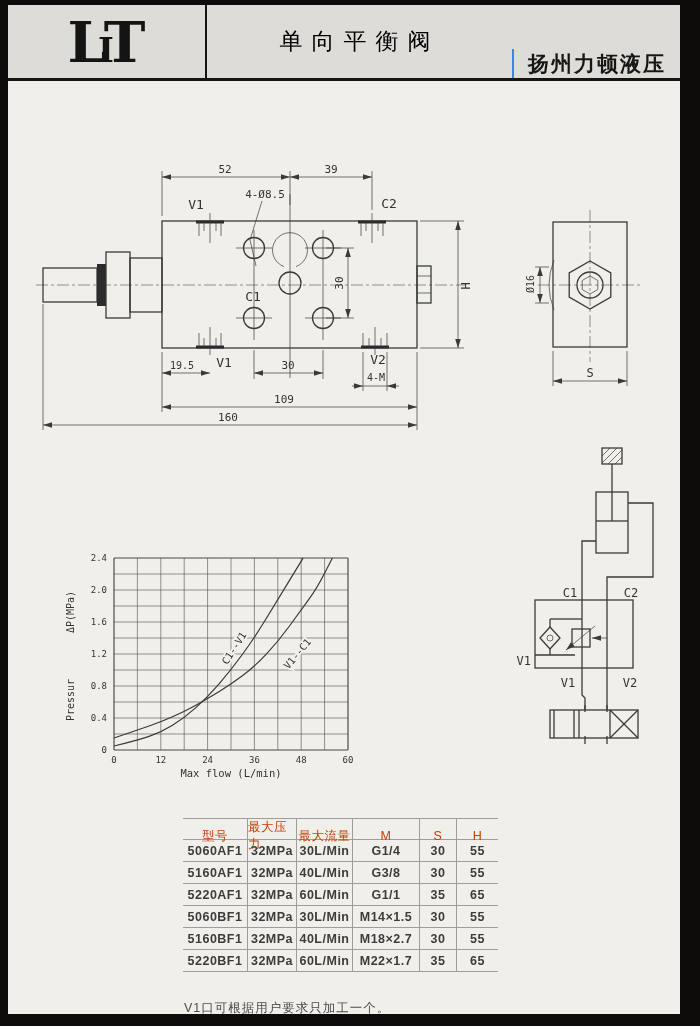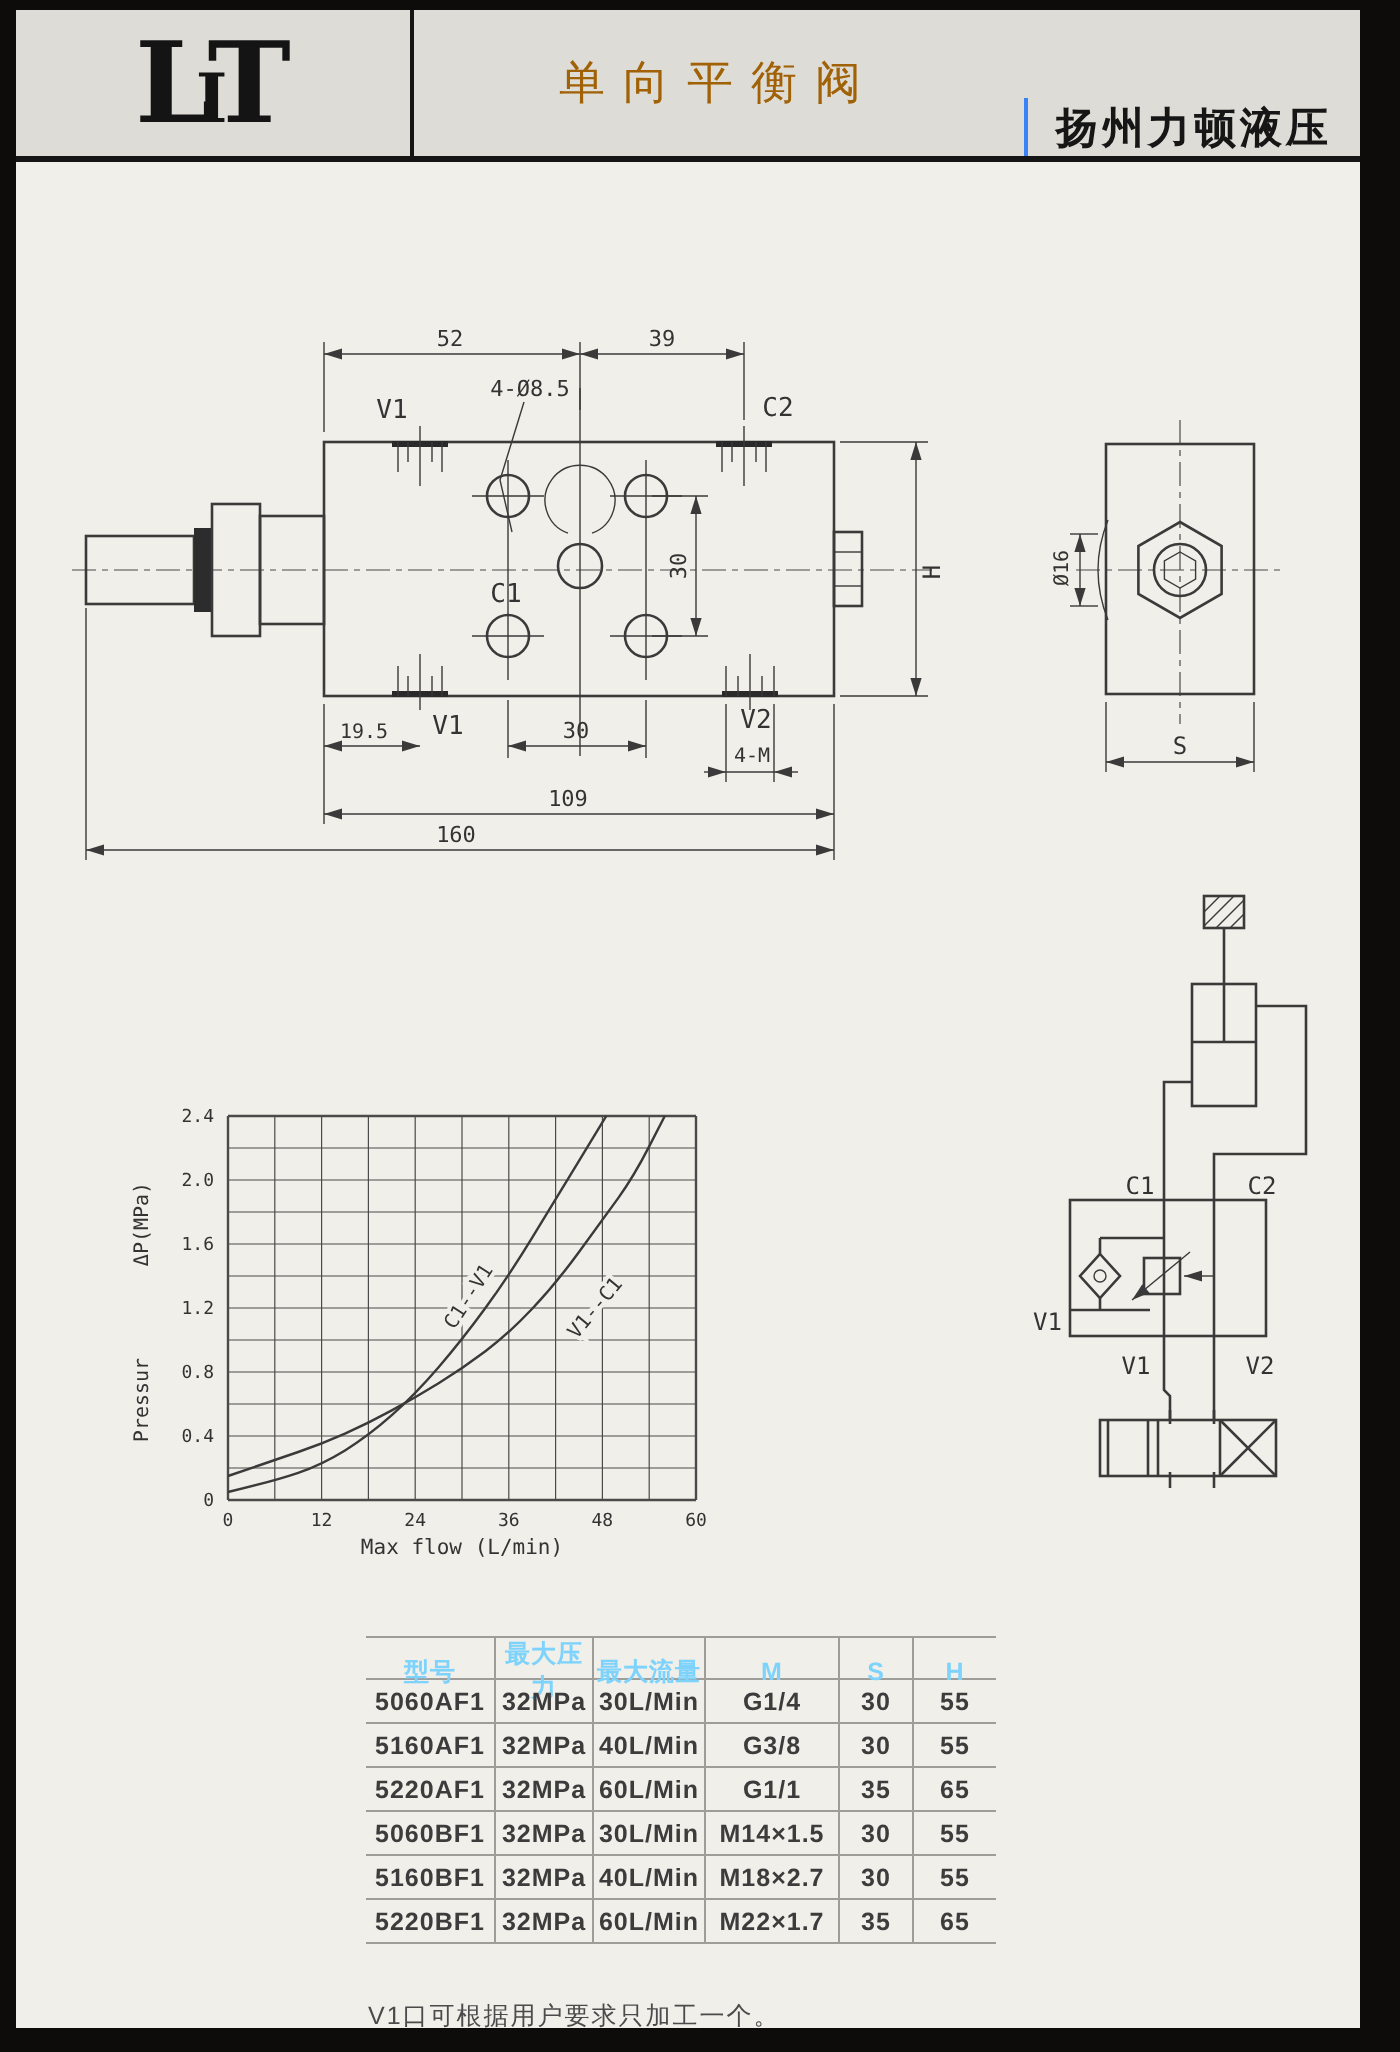--- a/index.html
+++ b/index.html
@@ -10,37 +10,37 @@
   .header{position:absolute;left:0;top:0;width:672px;height:73px;display:flex;
           background:#dedcd6;border-bottom:3px solid #151515;}
   .hcell{display:flex;align-items:center;justify-content:center;box-sizing:border-box;}
   .cell-logo{width:197px;}
   .cell-title{width:307px;border-left:2px solid #151515;}
   .cell-company{flex:1;border-left:2px solid #3b82f6;margin-top:44px;}
   .logo{font-family:"DejaVu Serif", serif;font-weight:700;color:#141414;display:flex;align-items:baseline;}
   .logo .gl{font-size:56px;line-height:1;}
   .logo .gi{font-size:34px;line-height:1;margin-left:-9px;}
   .logo .gt{font-size:56px;line-height:1;margin-left:-10px;}
-  .doc-title{font-size:23px;letter-spacing:9px;color:#a16207;font-family:Liberation Mono, monospace;}
+  .doc-title{font-size:23px;letter-spacing:9px;color:#000000;font-family:Liberation Mono, monospace;}
   .company{font-size:21px;font-weight:700;letter-spacing:2px;color:#161616;}
   
   svg.drawings{position:absolute;left:0;top:0;}
   .objline{stroke:#3a3a3a;stroke-width:1.3;fill:none;}
   .thin{stroke:#3a3a3a;stroke-width:0.7;fill:none;}
   .dim{stroke:#3a3a3a;stroke-width:0.7;fill:none;}
   .cl{stroke:#4a4a4a;stroke-width:0.6;fill:none;stroke-dasharray:12 3 3 3;}
   .thick{stroke:#2a2a2a;stroke-width:3;fill:none;}
   text.dt{font-family:"DejaVu Sans Mono", monospace;fill:#333;}
   .f10{font-size:10px;} .f11{font-size:11px;} .f12{font-size:12px;} .f13{font-size:13px;}
   
   .spec-table{position:absolute;left:183px;top:818px;width:315px;color:#3c3c3c;
               font-size:12.5px;border-top:1px solid #9d9d99;}
   .trow{display:grid;grid-template-columns:65px 49px 56px 67px 37px 41px;
         border-bottom:1px solid #9d9d99;}
-  .trow.thead{height:20px;font-weight:700;color:#7dd3fc;text-align:center;}
+  .trow.thead{height:20px;font-weight:400;color:#c2410c;}
   .trow.tbody{height:21px;font-weight:bold;}
   .tcell{display:flex;align-items:center;justify-content:center;box-sizing:border-box;
          border-right:1px solid #9d9d99;letter-spacing:0.5px;}
   .tcell:last-child{border-right:none;}
   .note{position:absolute;left:184px;top:971px;font-size:12.5px;color:#4b4b4b;letter-spacing:1px;margin-top:29px;}
 </style>
 </head>
 <body>
 
 <div class="screen">

